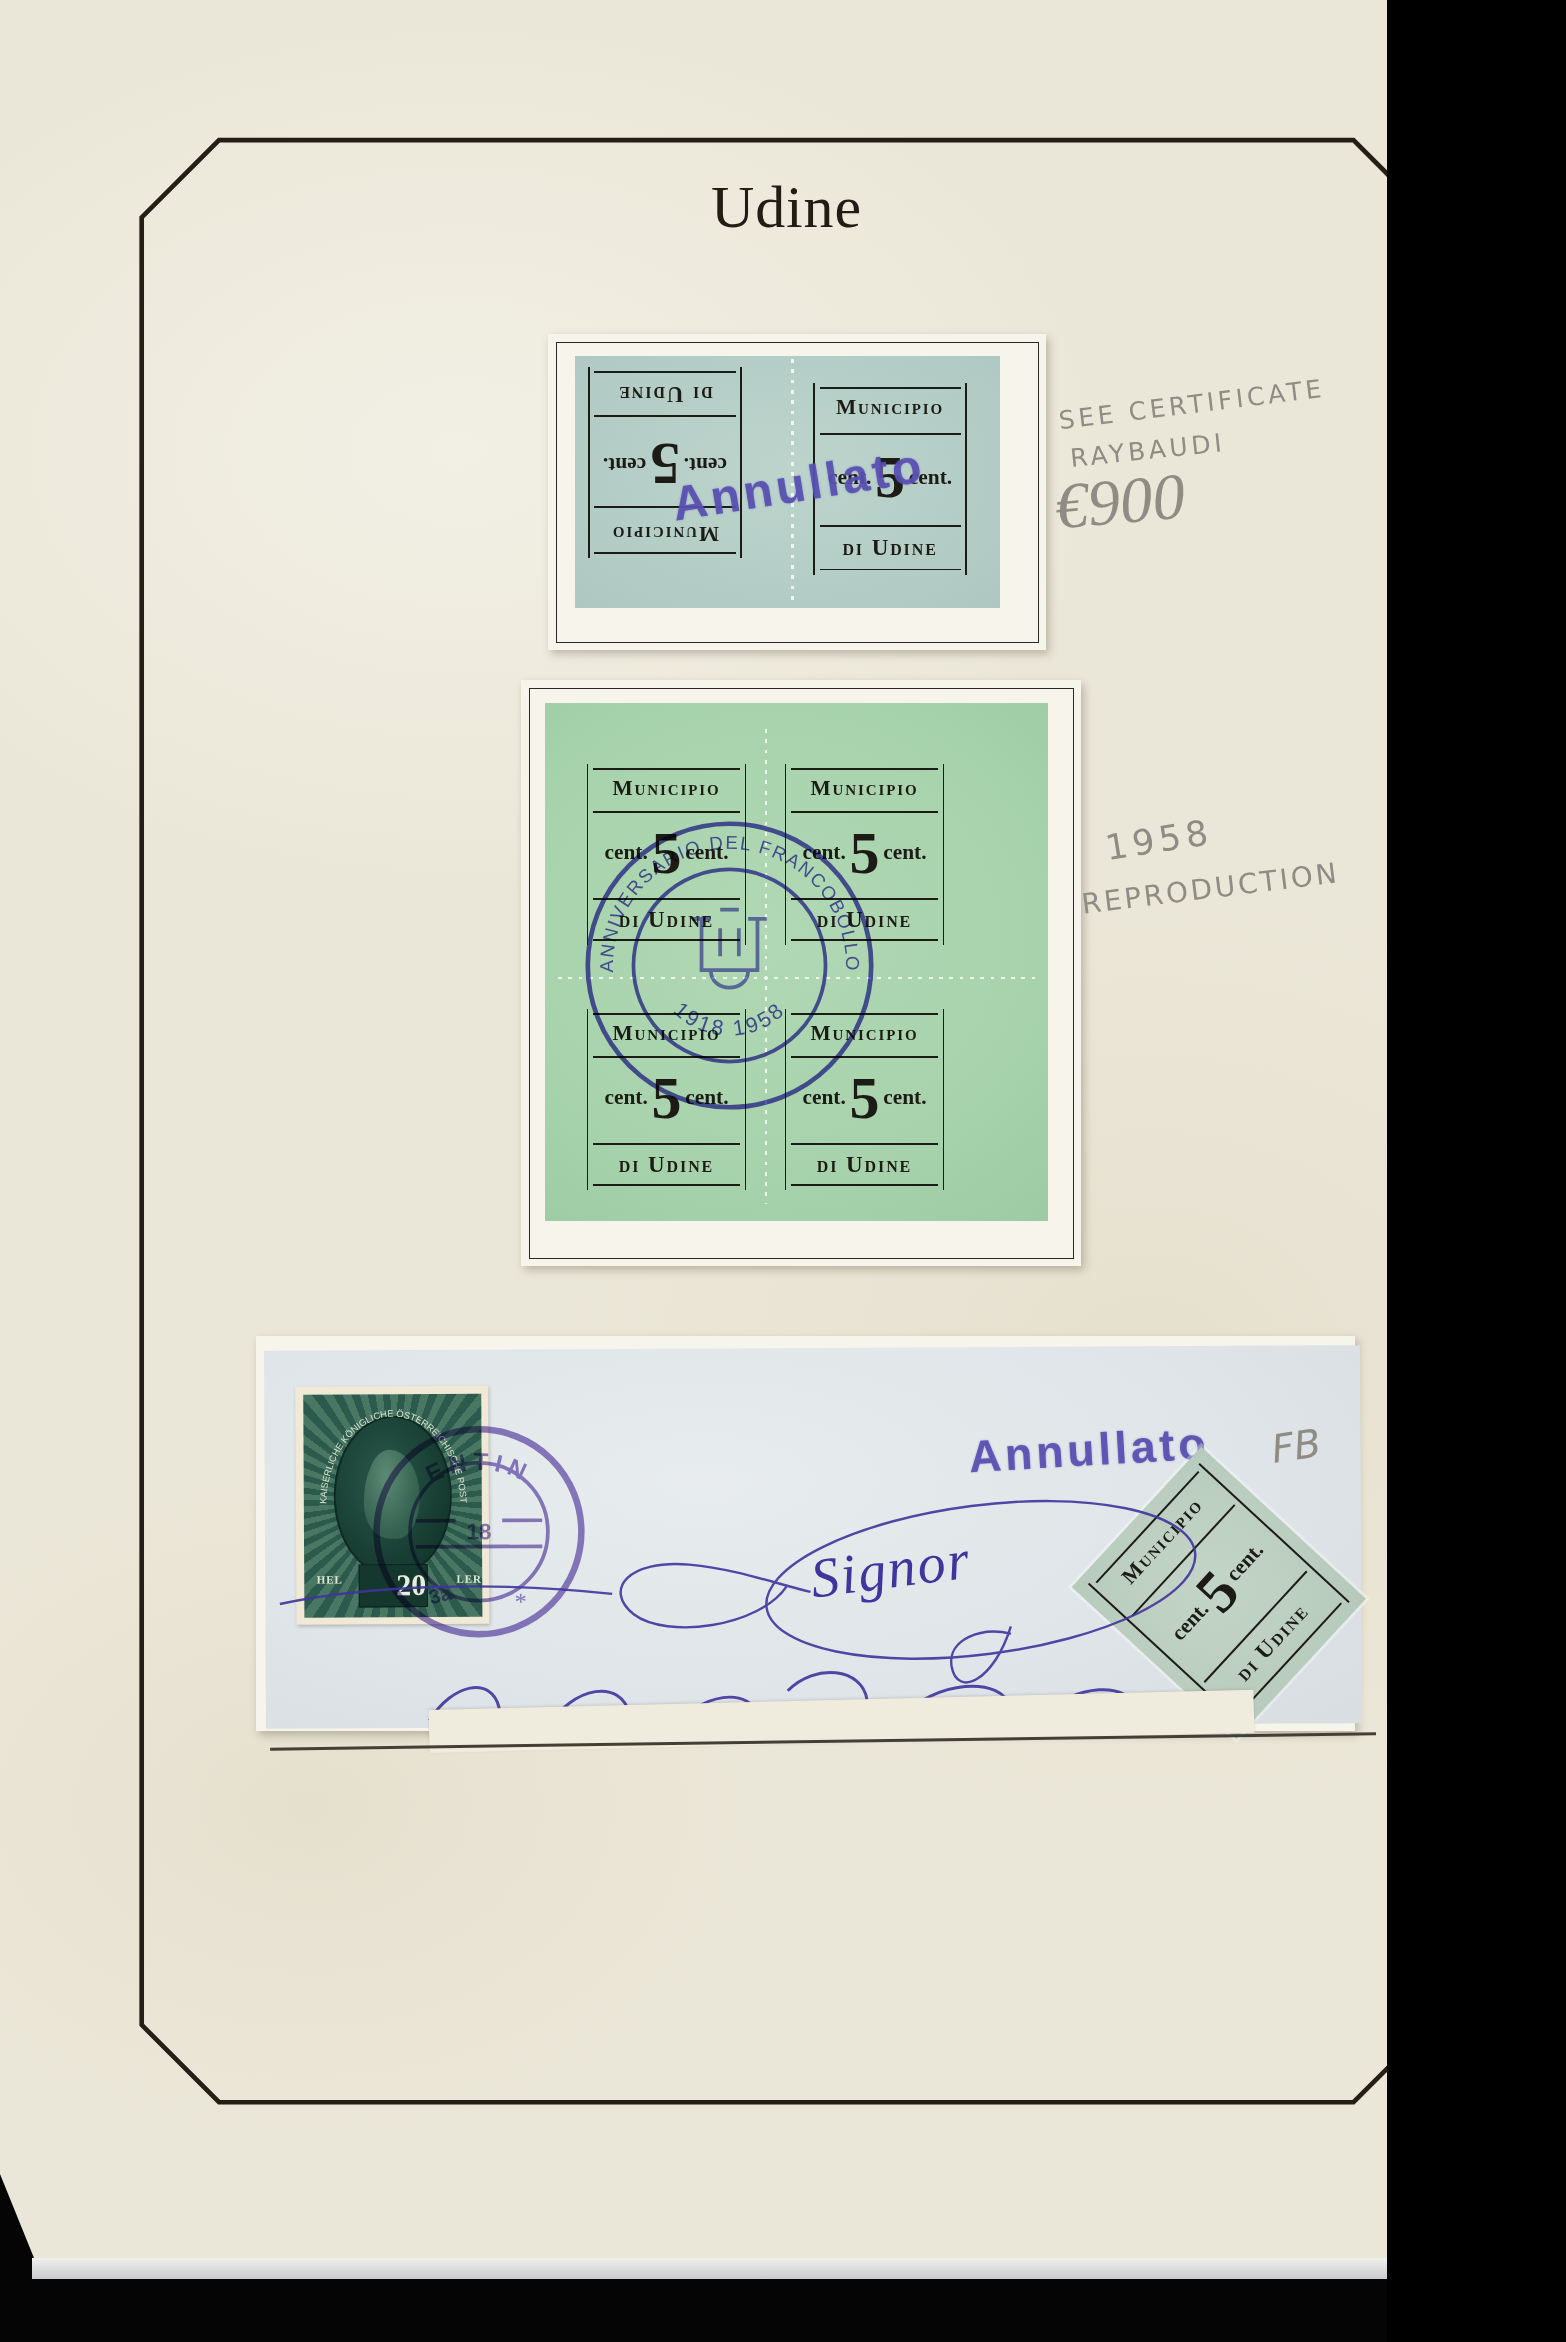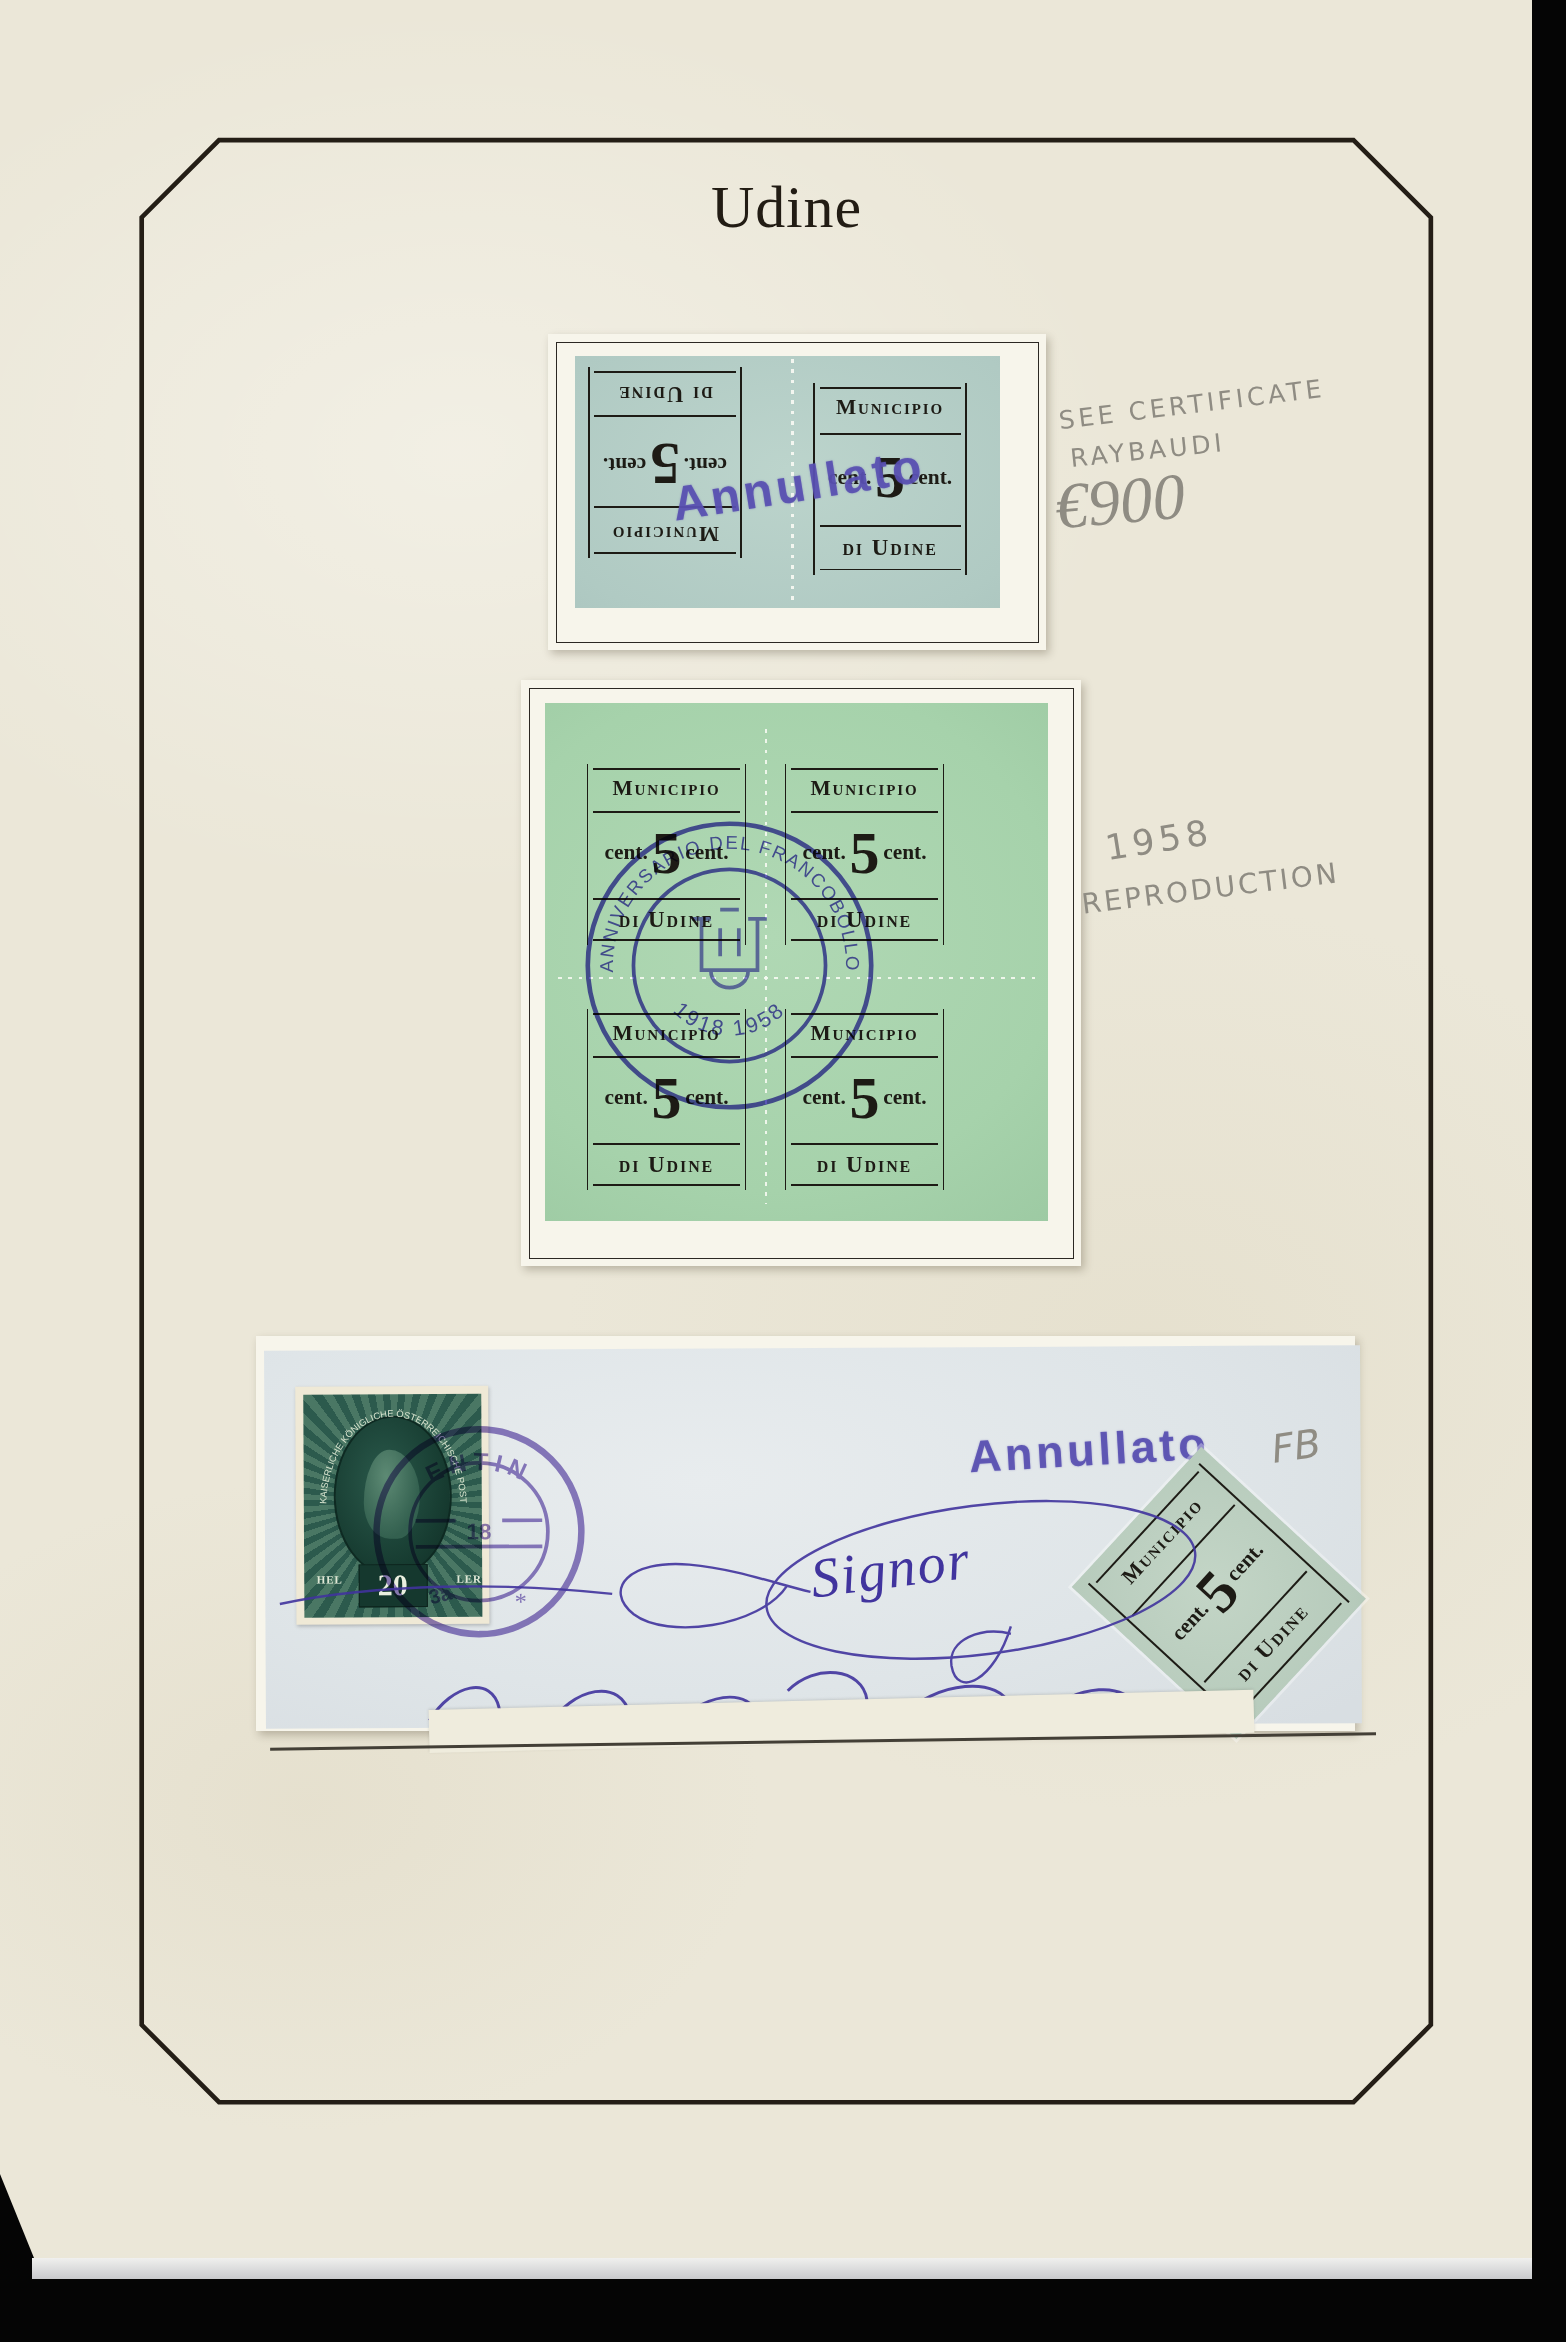--- a/index.html
+++ b/index.html
@@ -1,16 +1,16 @@
 <!DOCTYPE html>
 <html style="font-size:15px"><head>
 <meta charset="utf-8">
 <style>
   html,body{margin:0;padding:0;background:#000;}
-  #canvas{position:relative;width:1566px;height:2343px;background:#050505;overflow:hidden;
+  #canvas{position:relative;width:1387px;height:2343px;background:#050505;overflow:hidden;
           font-family:"Liberation Serif", serif;}
 
   
   #album-page{position:absolute;left:0;top:0;width:1532px;height:2258px;
     background:
       radial-gradient(1119px 746px at 30% 20%, rgba(255,255,252,.35), rgba(0,0,0,0) 60%),
       radial-gradient(839px 653px at 75% 60%, rgba(214,205,178,.25), rgba(0,0,0,0) 70%),
       radial-gradient(653px 466px at 20% 80%, rgba(210,200,172,.22), rgba(0,0,0,0) 70%),
       #ebe7d8;
     clip-path:polygon(0 0,1532px 0,1532px 2258px,34px 2258px,0 2174px);}
@@ -77,21 +77,21 @@
       radial-gradient(closest-side at 50% 48%, rgba(12,42,34,.55), rgba(0,0,0,0) 75%),
       repeating-conic-gradient(from 3deg at 50% 48%, #2c5a4d 0deg 4deg, #4a7764 4deg 8deg);}
   #austrian-oval{position:absolute;left:50%;top:46%;width:114px;height:157px;transform:translate(-50%,-50%);
     border-radius:50%;background:radial-gradient(at 42% 40%, #2a594b 0%, #173c31 65%, #102c24 100%);
     border:2.8px solid #0e2a22;}
   #austrian-head{position:absolute;left:28px;top:32px;width:56px;height:89px;
     background:radial-gradient(at 40% 30%, #5d8a74, #33604f 70%);
     border-radius:46% 54% 40% 46%/60% 52% 48% 40%;}
   #austrian-value-box{position:absolute;left:50%;bottom:9.3px;transform:translateX(-50%);
     width:67px;height:41px;background:#15382e;border:1.9px solid #0d241d;
-    color:#e9efdf;font-weight:bold;font-size:30px;text-align:center;line-height:39px;}
+    color:#e9efdf;font-weight:bold;font-size:30px;text-align:right;line-height:39px;}
   .tablet{position:absolute;bottom:32px;color:#dfe8d6;font-size:11px;font-weight:bold;letter-spacing:0.9px;}
   #tablet-l{left:13px;} #tablet-r{right:0;}
   #austrian-arc{position:absolute;left:0;top:0;}
   #cover-postmark{position:absolute;left:93px;top:61px;mix-blend-mode:multiply;opacity:.85;}
   #cover-cancel{position:absolute;left:704px;top:76px;width:308px;text-align:left;
     font-size:45px;transform:rotate(-3deg);}
   #expert-initials{left:1007px;top:78px;font-size:39px;font-style:italic;transform:rotate(-8deg);}
   #cover-udine-stamp{position:absolute;left:858px;top:135px;width:191px;height:224px;
     background:radial-gradient(186px 205px at 50% 45%, #c3d5c6 0%, #b7cbbc 70%, #adc2b2 100%);
     transform:rotate(-47deg);box-shadow:0 0 0 2.8px rgba(255,255,255,.35);}

